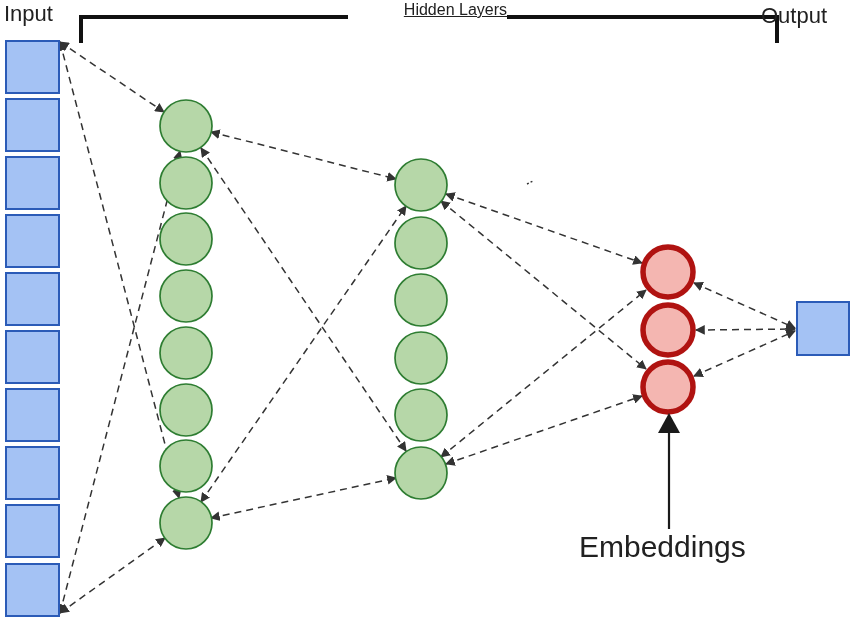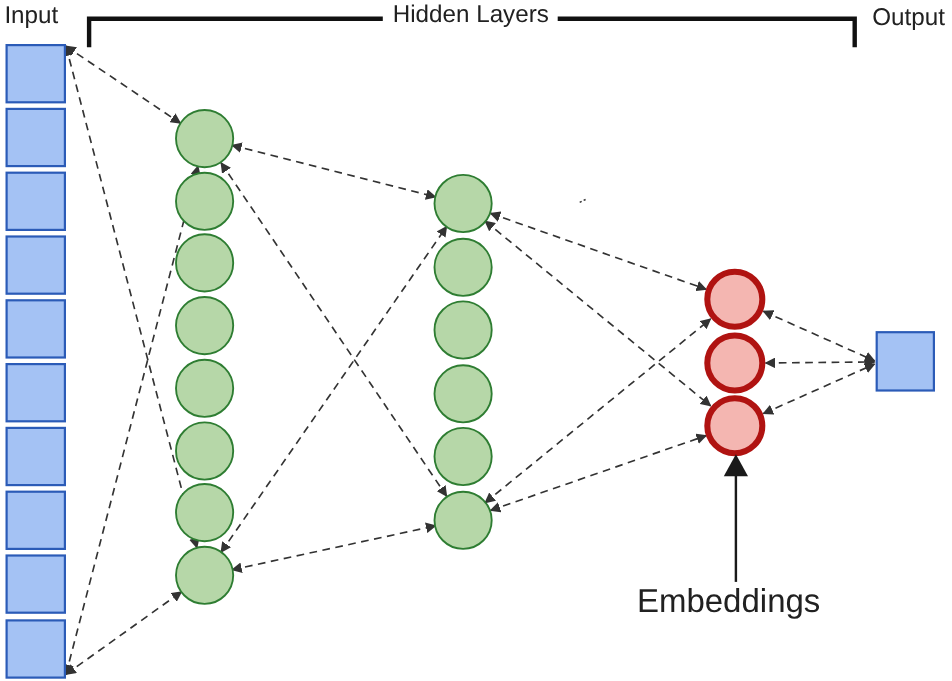--- a/index.html
+++ b/index.html
@@ -20,22 +20,22 @@
     left: 0;
     top: 0;
   }
   .lbl {
     position: absolute;
     color: #212121;
     white-space: nowrap;
     line-height: 1.1;
   }
   #input-label    { left: 4px;   top: 2px;   font-size: 22px; }
-  #hidden-label   { left: 349px; top: 1px;   width: 158px; text-align: center; font-size: 22px; }
-  #output-label   { left: 793px; top: 4px;   font-size: 22px; }
+  #hidden-label   { left: 349px; top: 1px;   width: 158px; text-align: right; font-size: 16px; text-decoration: underline; }
+  #output-label   { left: 761px; top: 4px;   font-size: 22px; }
   #embed-label    { left: 579px; top: 530px; width: 180px; text-align: left; font-size: 30px; }
 </style>
 </head>
 <body>
 
 <div id="stage">
   <svg id="net-svg" width="865" height="619" viewBox="0 0 865 619">
       <defs>
         <marker id="ah" viewBox="0 0 10 10" refX="9" refY="5" markerWidth="6.5" markerHeight="6.5" orient="auto-start-reverse">
           <path d="M 0 0 L 10 5 L 0 10 z" fill="#333333"></path>

